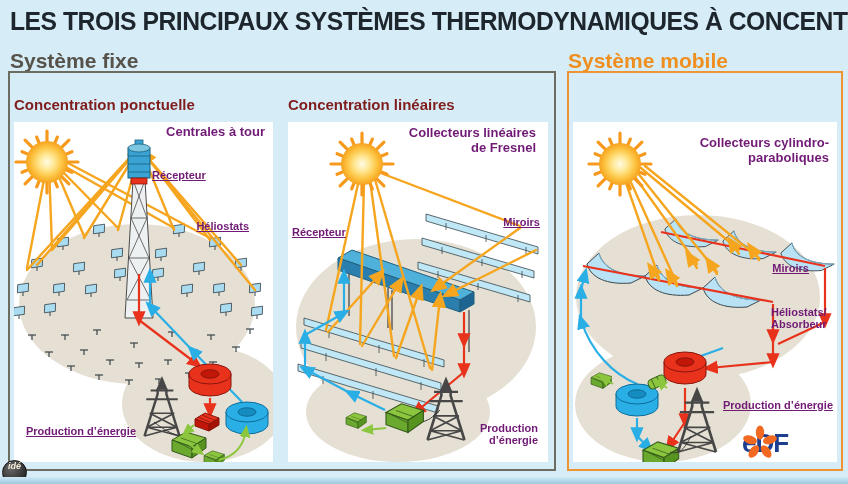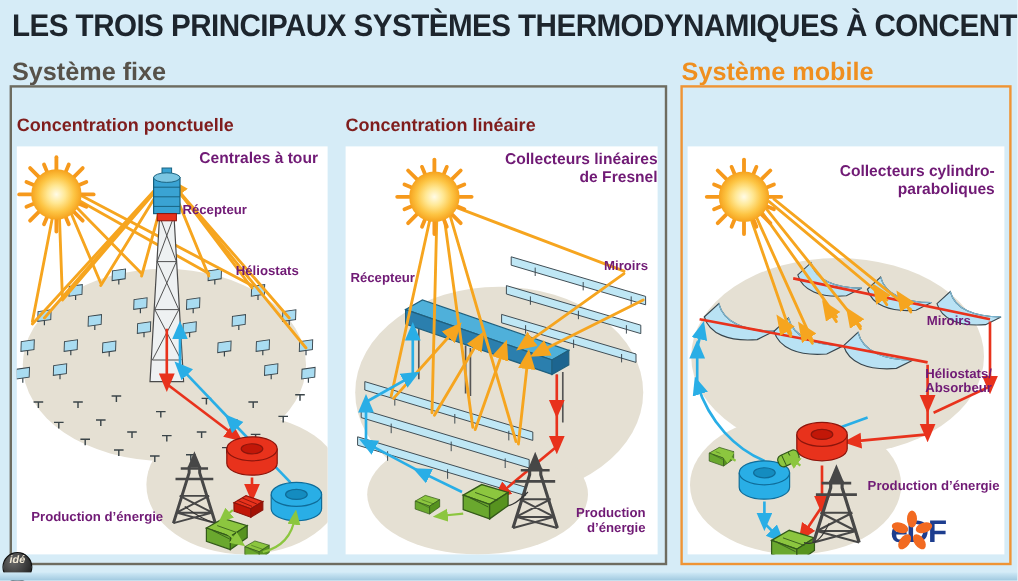--- a/index.html
+++ b/index.html
@@ -17,27 +17,27 @@
   .panel-title.t1{left:14px;}
   .panel-title.t2{left:288px;}
   .panel{position:absolute;top:122px;height:340px;background:#ffffff;}
   .panel.p1{left:14px;width:259px;}
   .panel.p2{left:288px;width:260px;}
   .panel.p3{left:573px;width:264px;}
   .panel svg{position:absolute;left:0;top:0;}
   .lbl{position:absolute;font-size:11px;font-weight:bold;color:#701a75;line-height:1.12;}
   .lbl.subtitle{font-size:13px;}
   .ra{text-align:right;}
-  .nw{white-space:nowrap;}
+  .nw{white-space:nowrap;text-decoration:underline;}
   
   .p1-sub{right:8px;top:3px;}
   .p1-rec{left:138px;top:47px;}
   .p1-hel{right:24px;top:98px;}
   .p1-prod{left:12px;top:303px;}
-  .p2-sub{right:0;top:4px;width:140px;}
+  .p2-sub{right:12px;top:4px;width:140px;}
   .p2-rec{left:4px;top:104px;}
   .p2-mir{right:8px;top:94px;}
   .p2-prod{right:10px;top:300px;width:72px;}
   .p3-sub{right:8px;top:4px;width:160px;margin-top:10px;}
   .p3-mir{right:28px;top:140px;}
   .p3-rec{left:198px;top:184px;width:64px;}
   .p3-prod{left:150px;top:277px;}
   .edf-logo{position:absolute;left:168px;top:298px;width:94px;height:46px;display:flex;align-items:center;}
   .edf-word{font-size:26px;font-weight:800;color:#1d3d8f;letter-spacing:-1px;margin-left:1px;}
   .ide-logo{position:absolute;left:2px;top:460px;width:23px;height:23px;border-radius:50%;
@@ -138,21 +138,21 @@
   </svg>
 
   <div class="main-title">LES TROIS PRINCIPAUX SYSTÈMES THERMODYNAMIQUES À CONCENTRATION</div>
   <div class="group-label fixe">Système fixe</div>
   <div class="group-label mobile">Système mobile</div>
 
   <div class="box fixe-box"></div>
   <div class="box mobile-box"></div>
 
   <div class="panel-title t1">Concentration ponctuelle</div>
-  <div class="panel-title t2">Concentration linéaire</div>
+  <div class="panel-title t2">Concentration linéaires</div>
 
   <div class="panel p1">
     <svg width="259" height="340" viewBox="0 0 259 340">
       <ellipse cx="123" cy="182" rx="118" ry="80" fill="#e5e0d3"></ellipse>
       <ellipse cx="190" cy="282" rx="82" ry="58" fill="#e5e0d3"></ellipse>
       <g>
         <use href="#helio" x="241" y="166"></use>
           <use href="#helio" x="227" y="141"></use>
           <use href="#helio" x="201" y="120"></use>
         <use href="#helio" x="165" y="107"></use>

